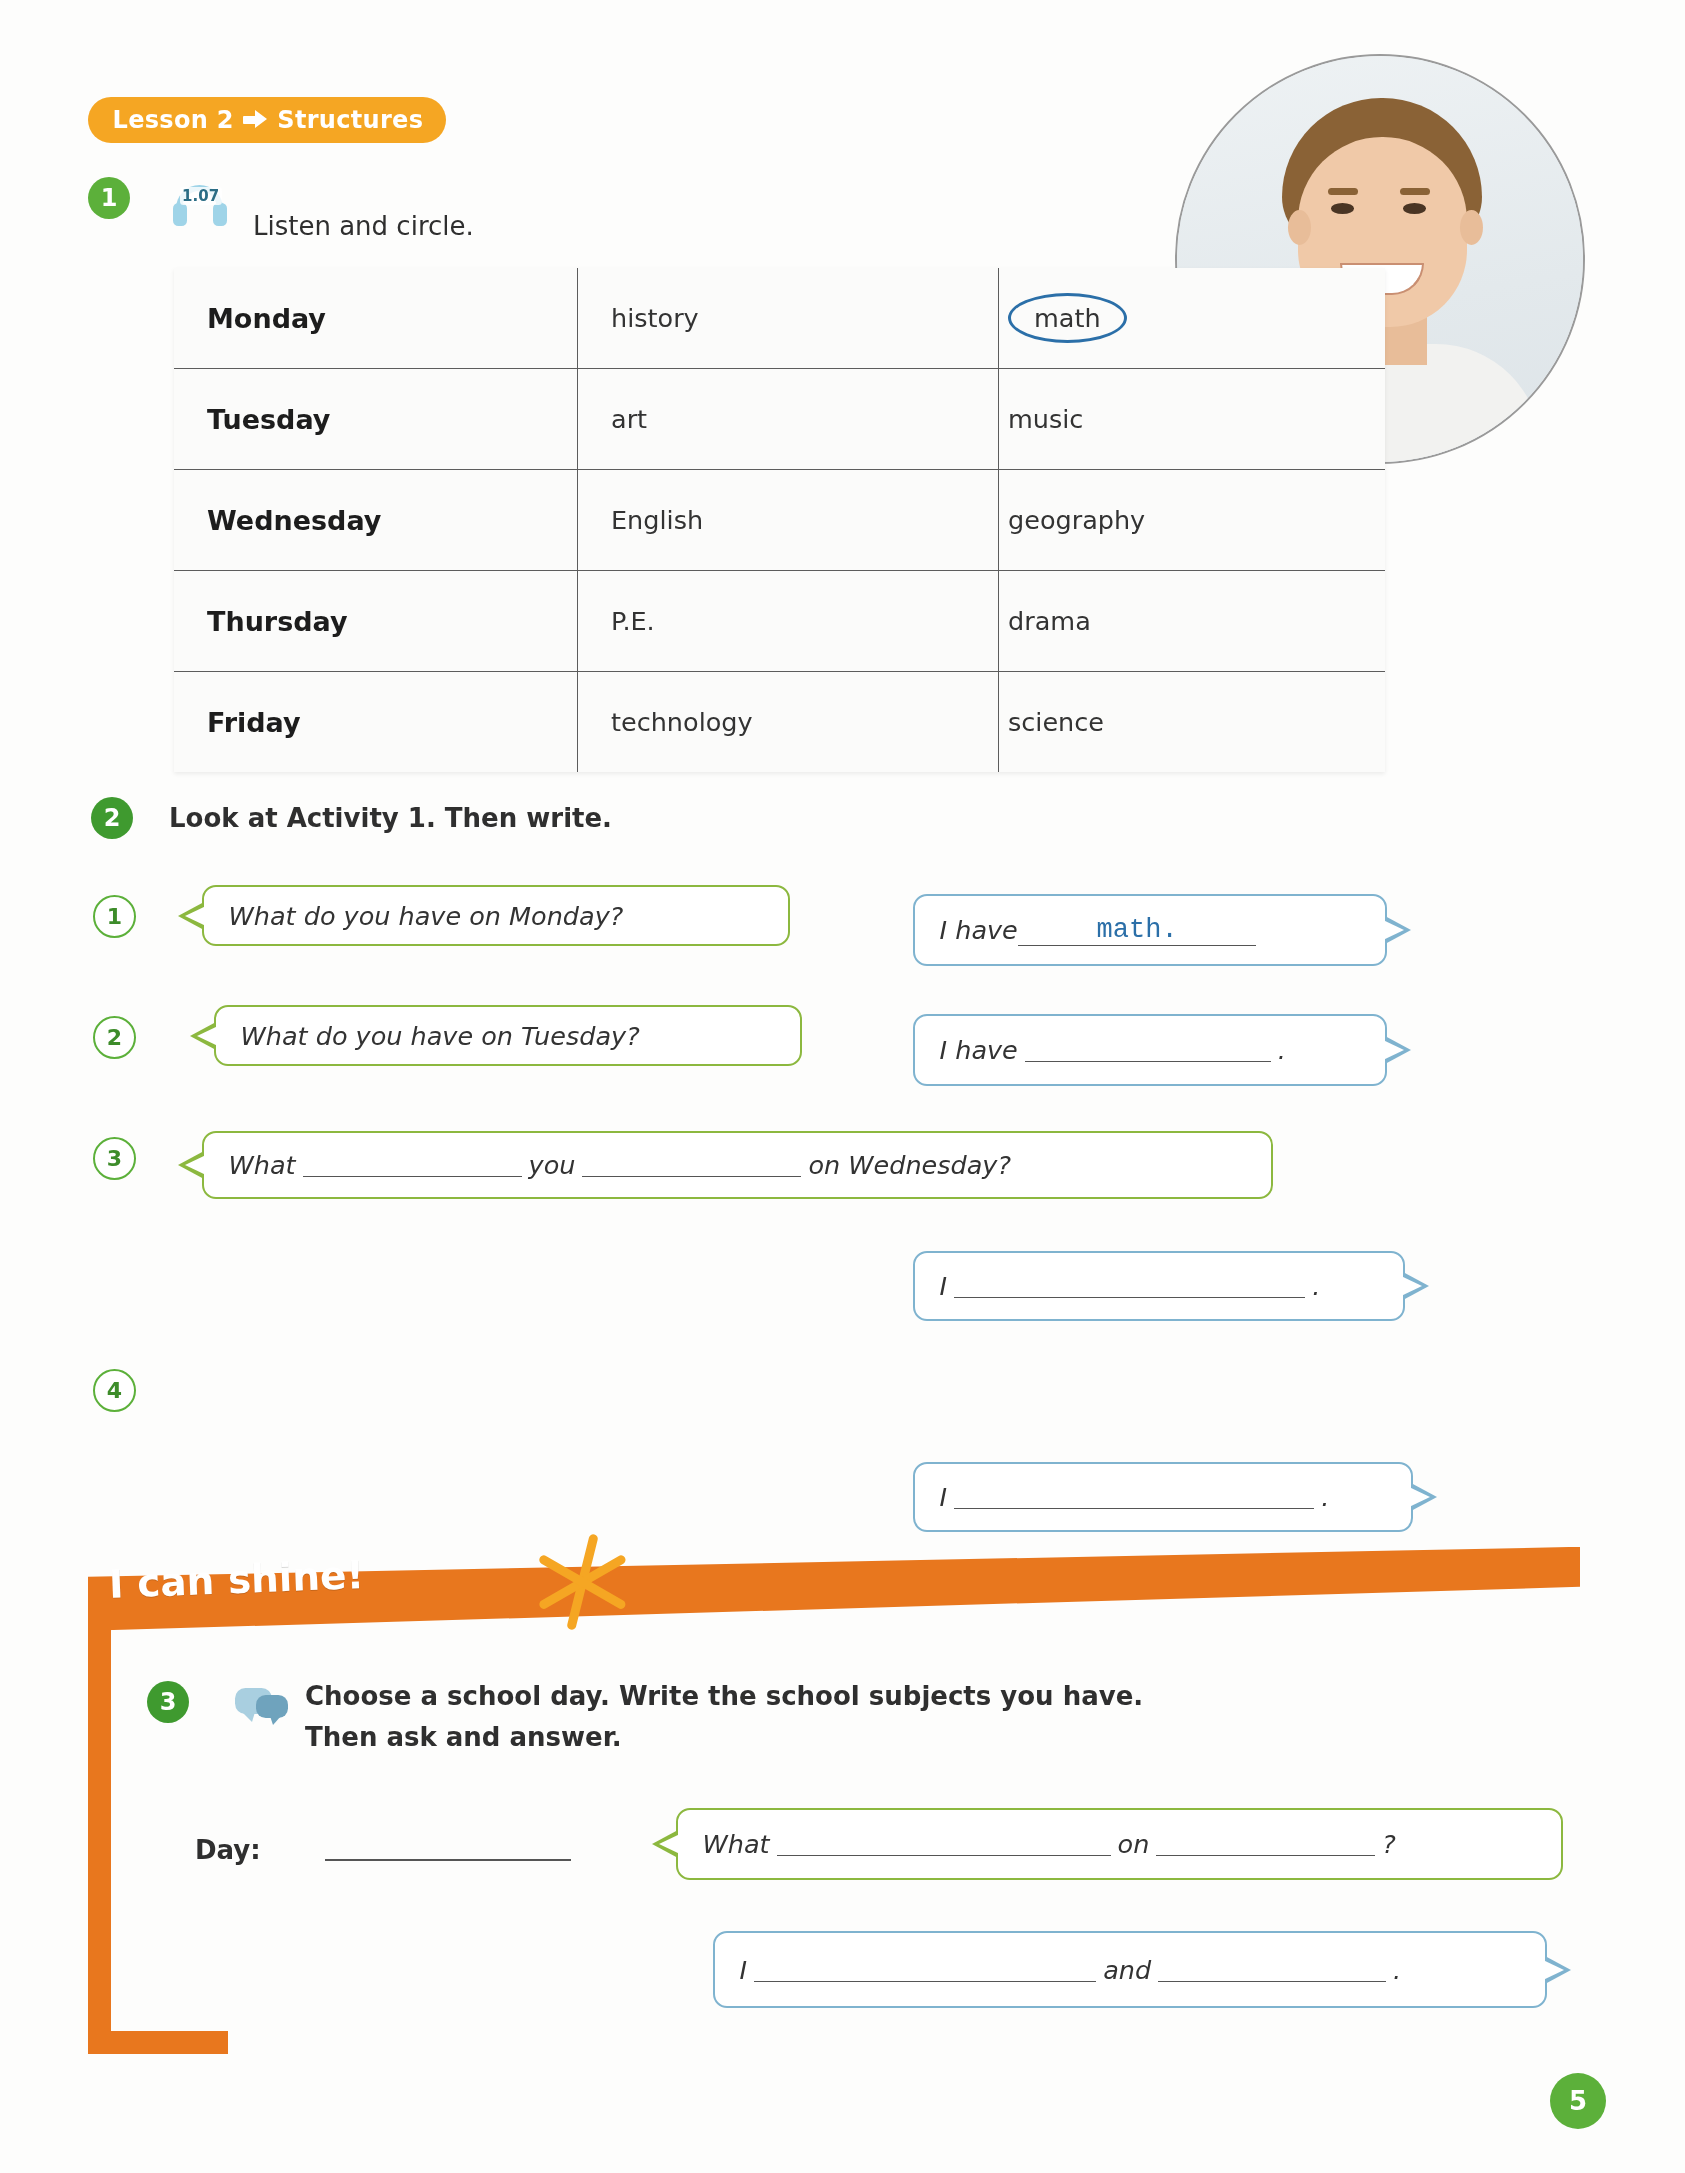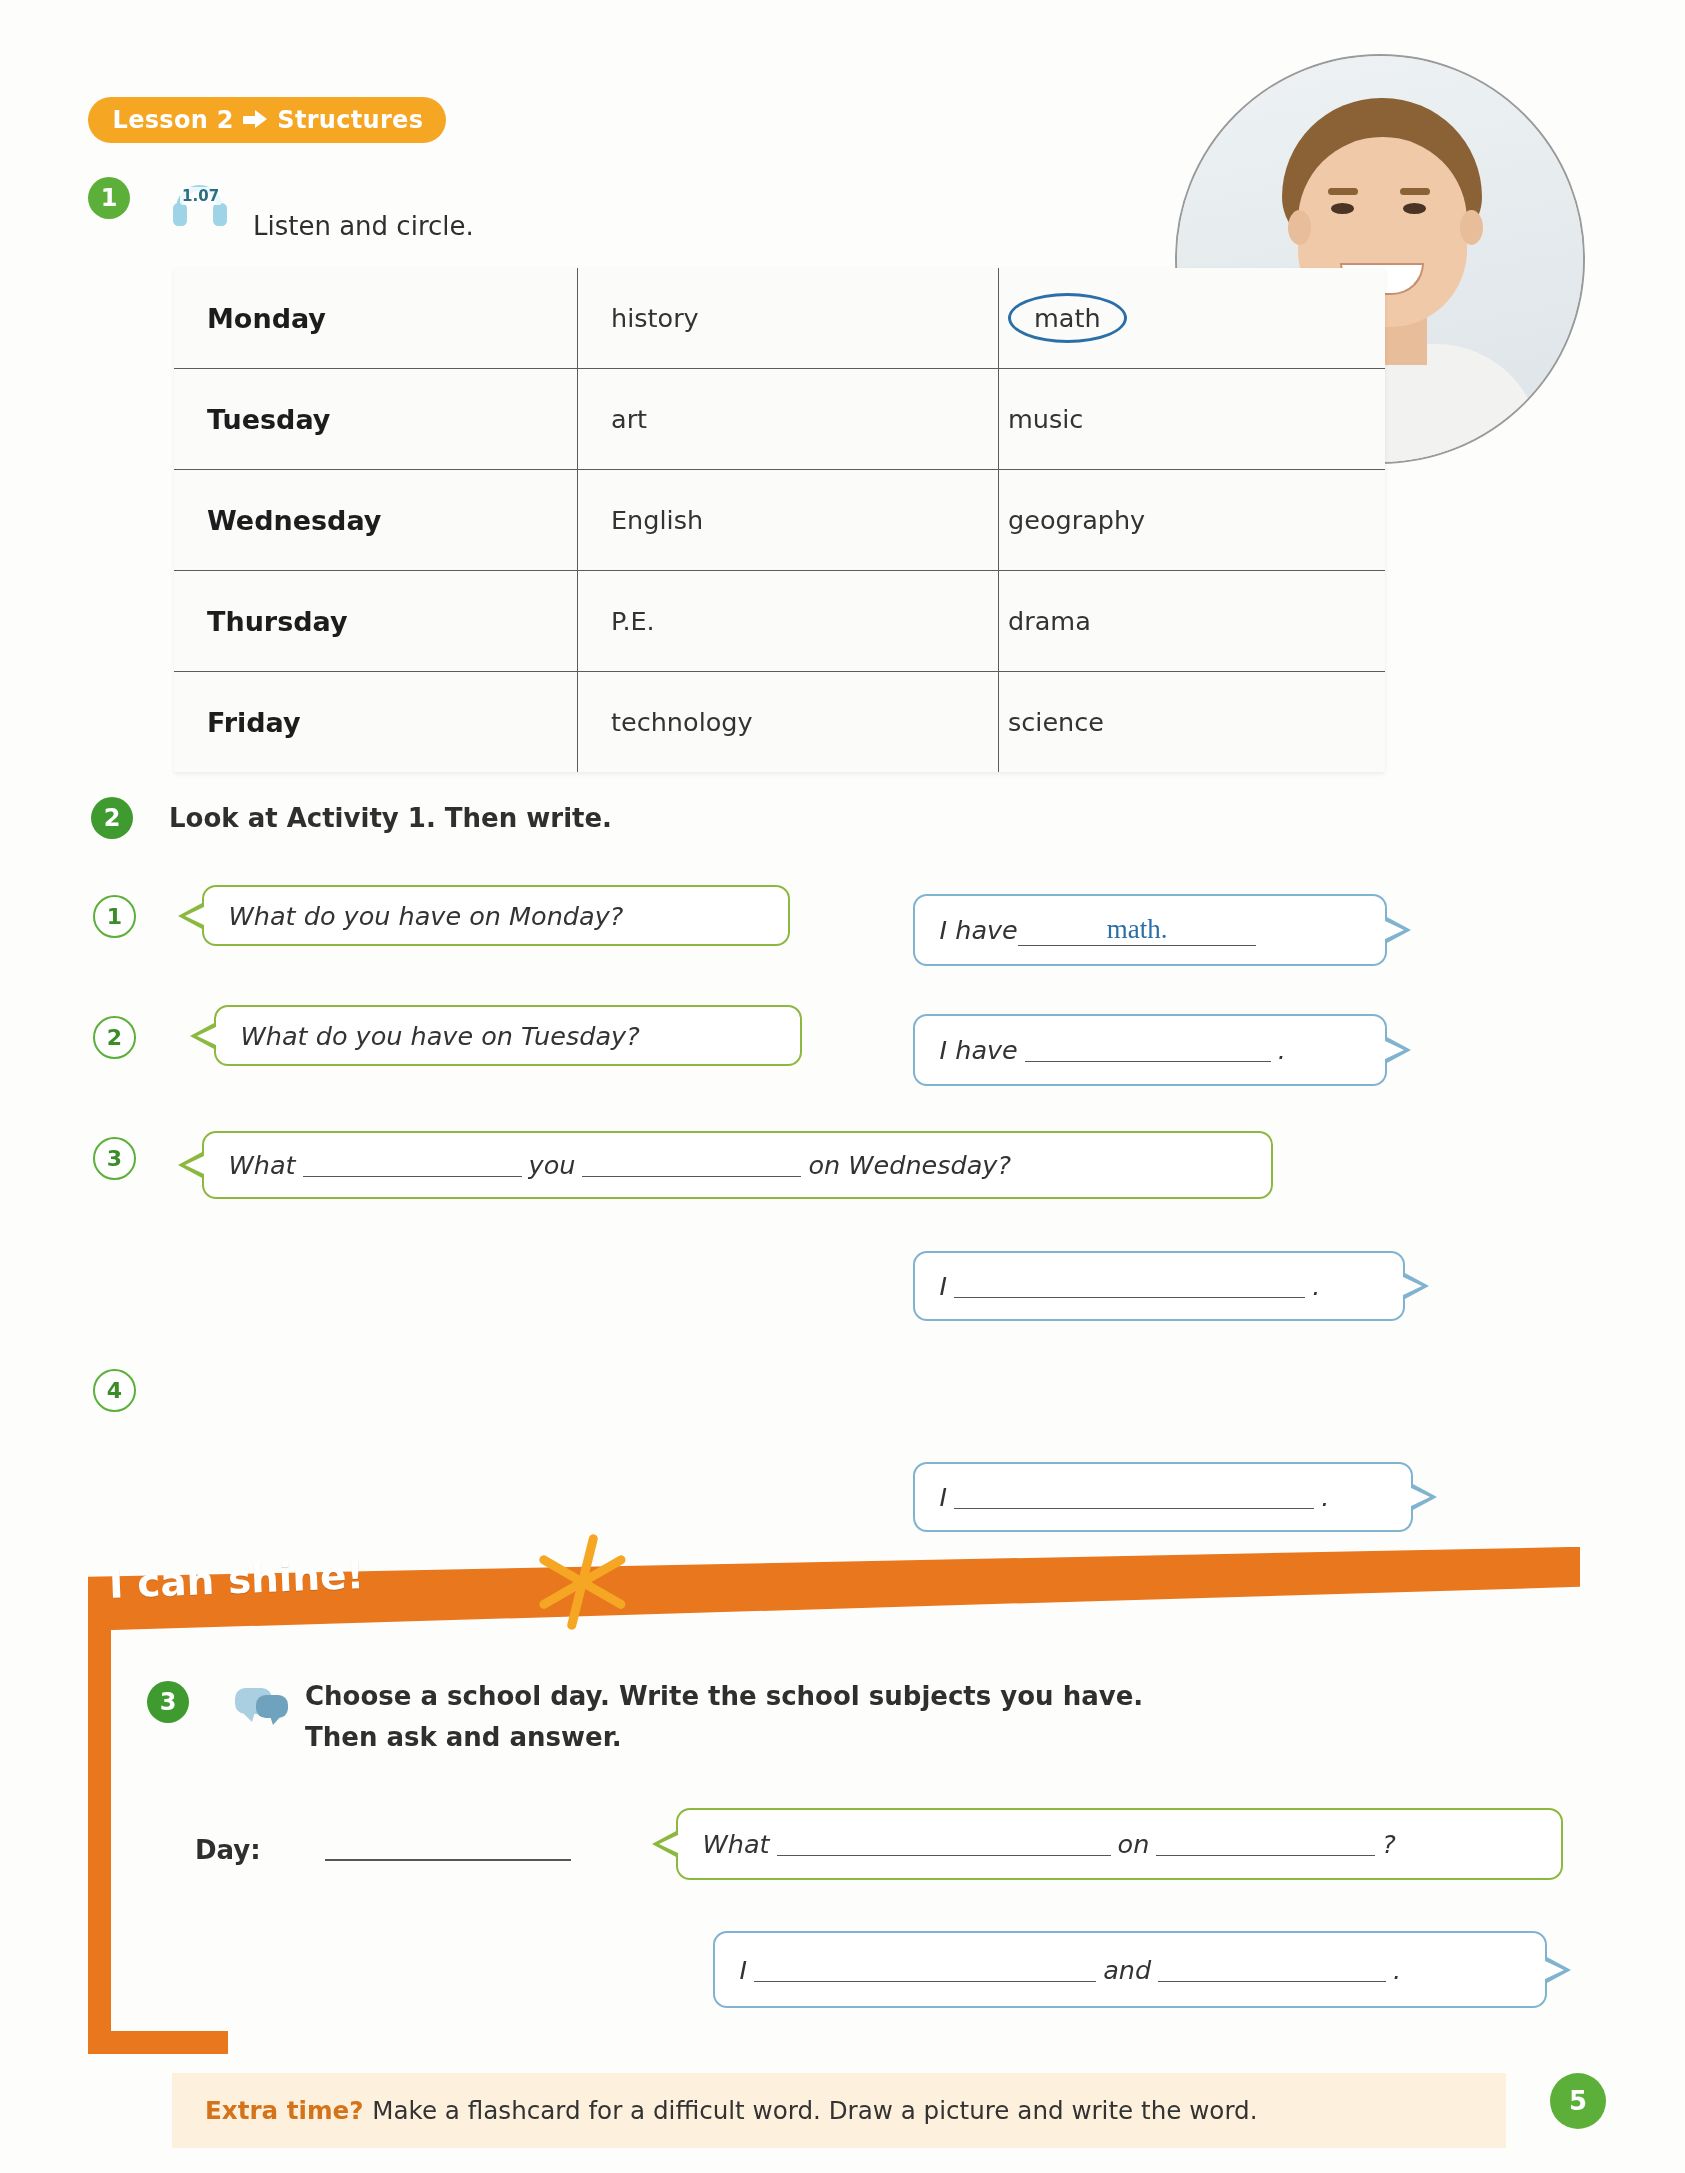--- a/index.html
+++ b/index.html
@@ -318,21 +318,21 @@
     border-left: 21px solid #ffffff;
   }
 
   .blank {
     display: inline-block;
     border-bottom: 1.8px solid #555;
     height: 23px;
     margin: 0 7px;
   }
   .answer-hand {
-    font-family: Liberation Serif, serif;
+    font-family: Liberation Mono, monospace;
     color: #2b6fa8;
     font-style: normal;
     font-size: 27px;
   }
   .blank-filled {
     display: inline-block;
     border-bottom: 1.8px solid #555;
     text-align: center;
     padding: 0 5.3px;
   }
@@ -615,20 +615,16 @@
   </div>
 
   <div class="bubble blue" style="left:713px; top:1931px; width:834px; height:77px;">
     <span>I</span>
     <span class="blank" style="width:342px;"></span>
     <span>and</span>
     <span class="blank" style="width:228px;"></span>
     <span>.</span>
   </div>
 
-  <div class="extra-bar">
-    <b>Extra time?</b>
-    <span>Make a flashcard for a difficult word. Draw a picture and write the word.</span>
-  </div>
   <div class="page-num">5</div>
 
 </div>
 
 
 </body></html>

